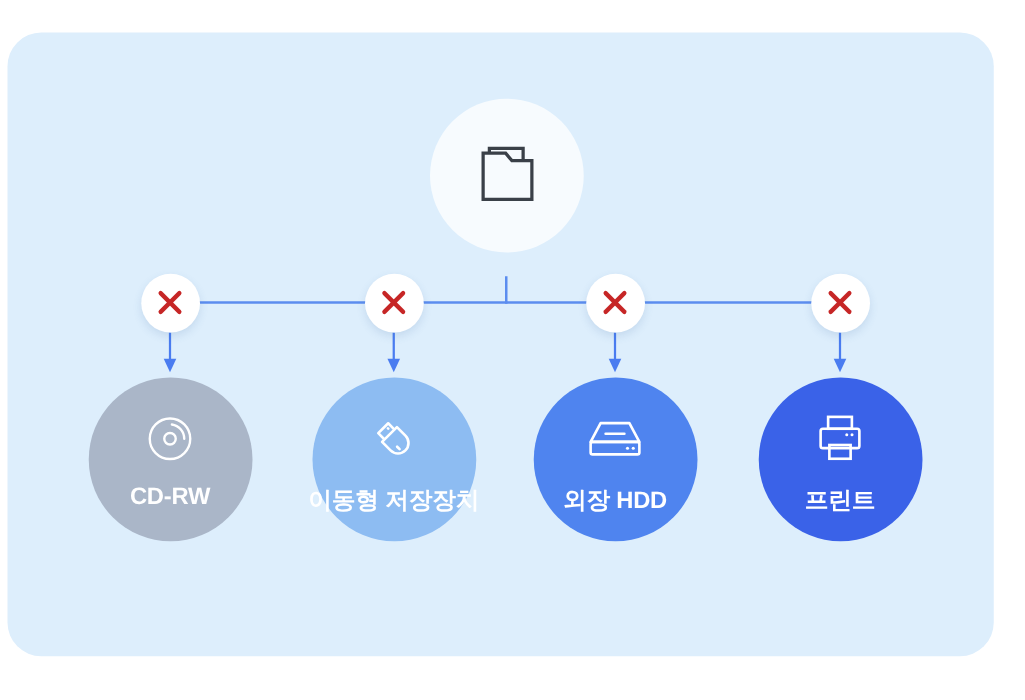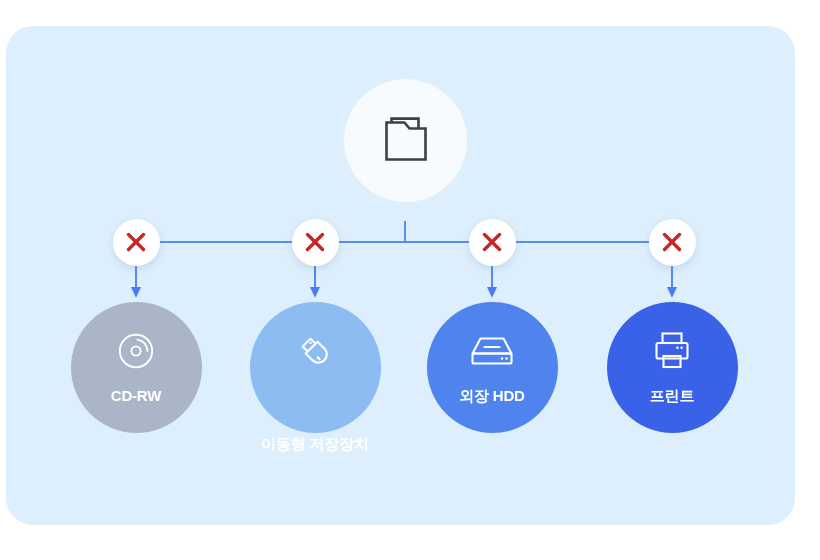--- a/index.html
+++ b/index.html
@@ -84,21 +84,21 @@
     margin-top: 27px;
     height: 44px;
     display: flex;
     align-items: center;
     justify-content: center;
   }
   .device-icon svg { display: block; }
   .device-label {
     margin-top: 14px;
     color: #ffffff;
-    font-size: 15px;
+    font-size: 19px;
     font-weight: bold;
     letter-spacing: -0.2px;
     white-space: nowrap;
     text-align: right;
   }
 </style>
 </head>
 <body>
 
 <div id="stage">
@@ -173,21 +173,21 @@
       <span class="device-icon">
         <svg width="42" height="42" viewBox="0 0 42 42" xmlns="http://www.w3.org/2000/svg">
           <circle cx="21" cy="21" r="16.2" fill="none" stroke="#ffffff" stroke-width="1.9"></circle>
           <circle cx="21" cy="21" r="4.6" fill="none" stroke="#ffffff" stroke-width="1.9"></circle>
           <path d="M22.5 9.6 A11.6 11.6 0 0 1 32.4 21" fill="none" stroke="#ffffff" stroke-width="1.9" stroke-linecap="round"></path>
         </svg>
       </span>
       <span class="device-label">CD-RW</span>
     </div>
 
-    <div class="device-node" style="left:315px; top:302px; background:#8dbcf2;gap:48px;">
+    <div class="device-node" style="left:315px; top:302px; background:#8dbcf2;">
       <span class="device-icon">
         <svg width="44" height="44" viewBox="0 0 44 44" xmlns="http://www.w3.org/2000/svg">
           <g transform="rotate(-45 22 22)">
             <path d="M13.6 17.2 h16.8 v9.6 a8.4 8.4 0 0 1 -8.4 8.4 h0 a8.4 8.4 0 0 1 -8.4 -8.4 z" fill="none" stroke="#ffffff" stroke-width="2.1" stroke-linejoin="round"></path>
             <path d="M16.4 17.2 v-7.1 h11.2 v7.1" fill="none" stroke="#ffffff" stroke-width="2.1" stroke-linejoin="round"></path>
             <line x1="19.4" y1="28.4" x2="19.4" y2="31.2" stroke="#ffffff" stroke-width="2.1" stroke-linecap="round"></line>
             <line x1="24.6" y1="12.8" x2="24.6" y2="13.2" stroke="#ffffff" stroke-width="2.1" stroke-linecap="round"></line>
           </g>
         </svg>
       </span>

